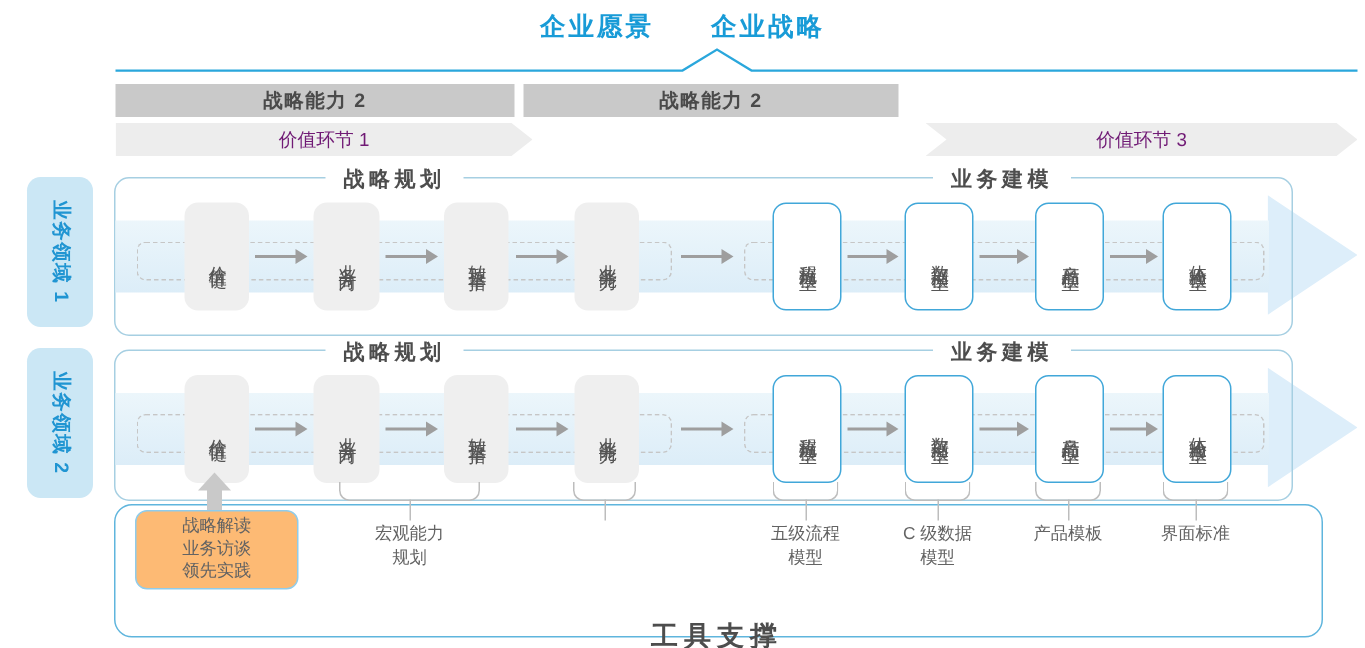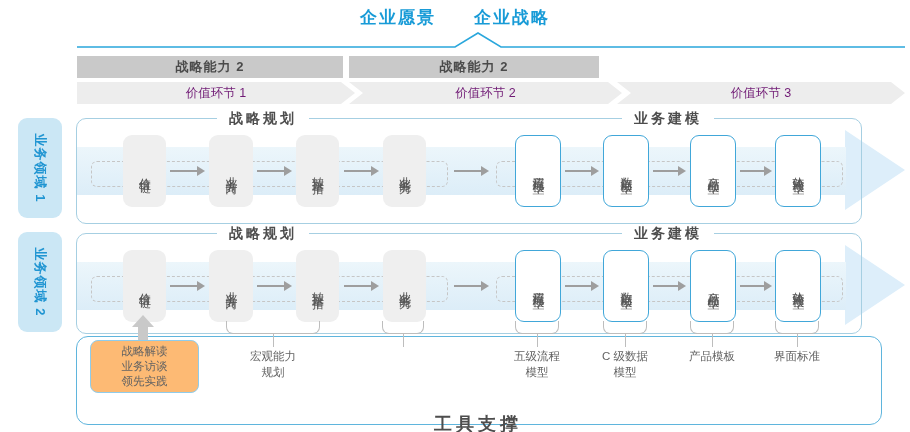--- a/index.html
+++ b/index.html
@@ -38,21 +38,21 @@
 
   
   .flow-tri{position:absolute;left:845px;width:60px;height:80px;background:#ddeefa;
             clip-path:polygon(0 0,100% 50%,0 100%);z-index:0;}
   #tri1{top:130px}#tri2{top:245px}
 
   
   .domain-row{position:absolute;left:76px;width:784px;border:1px solid #a6cfe2;border-radius:10px;z-index:1;}
   #row1{top:118px;height:104px}#row2{top:233px;height:99px}
   .row-title{position:absolute;top:-10px;transform:translateX(-50%);background:#fff;padding:0 12px;
-             font-size:14px;font-weight:bold;color:#4d4d4d;letter-spacing:3px;line-height:20px;white-space:nowrap;font-family:Liberation Serif, serif;}
+             font-size:14px;font-weight:bold;color:#4d4d4d;letter-spacing:3px;line-height:20px;white-space:nowrap;}
   .row-title.planning{left:186px}.row-title.modeling{left:591px}
   .flow-band{position:absolute;left:0;top:28px;width:769px;height:48px;
              background:linear-gradient(180deg,#ecf6fb 0%,#dcedf8 100%);}
   .dashed-zone{position:absolute;top:42px;height:26px;border:1.5px dashed #c6c6c6;border-radius:6px;box-sizing:border-box;}
   .z1{left:14px;width:357px}.z2{left:419px;width:347px}
   .node{position:absolute;top:16px;height:72px;border-radius:9px;display:flex;align-items:center;
         justify-content:center;box-sizing:border-box;}
   .node .vtext{writing-mode:vertical-rl;text-orientation:upright;font-size:12px;color:#555;
                letter-spacing:2px;line-height:1.1;}
   .node.gray{background:#efefef;}
@@ -92,21 +92,20 @@
     <span>企业战略</span>
   </div>
   <svg class="topline" width="910" height="52">
     <polyline points="77,47 455,47 478,33 501,47 905,47" fill="none" stroke="#2aa7dc" stroke-width="1.5"></polyline>
   </svg>
 
   <div class="cap-bar" id="cap1">战略能力 2</div>
   <div class="cap-bar" id="cap2">战略能力 2</div>
 
   <div class="val-seg" id="val1">价值环节 1</div>
-  <div class="val-seg" id="val2">价值环节 2</div>
   <div class="val-seg" id="val3">价值环节 3</div>
 
   <div class="domain-label" id="dom1">
     <span>业务领域 1</span>
   </div>
   <div class="domain-label" id="dom2">
     <span>业务领域 2</span>
   </div>
 
   <div class="tools-box"></div>

